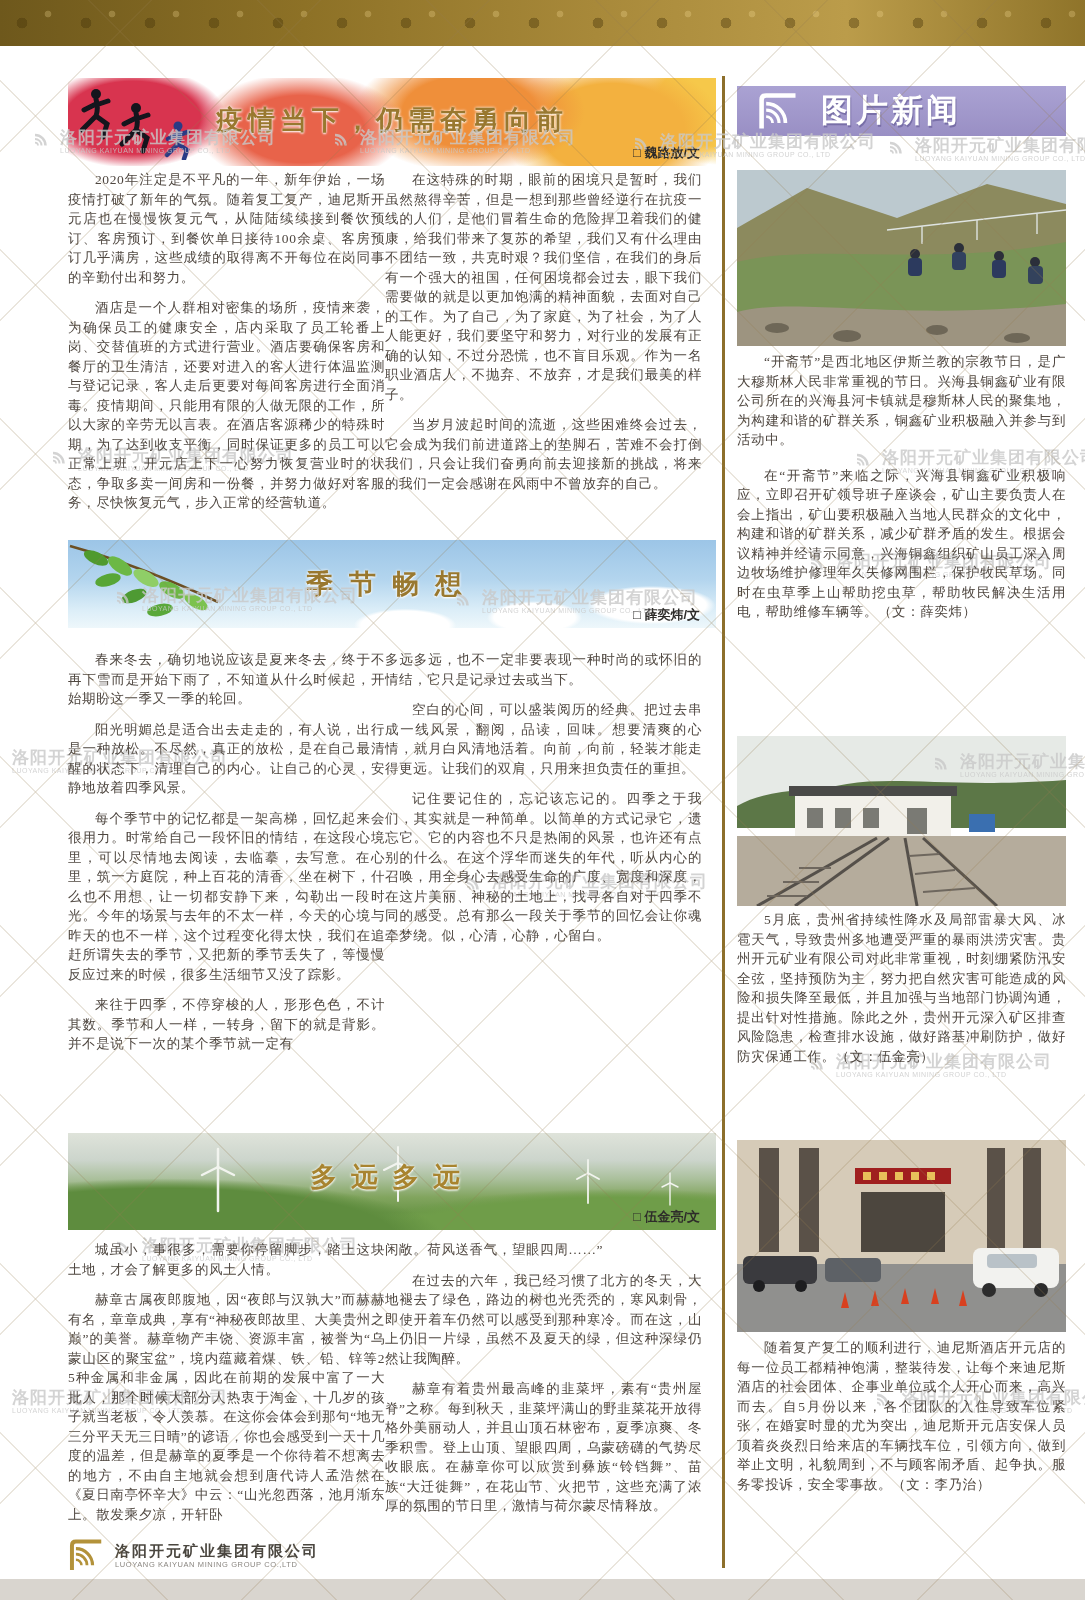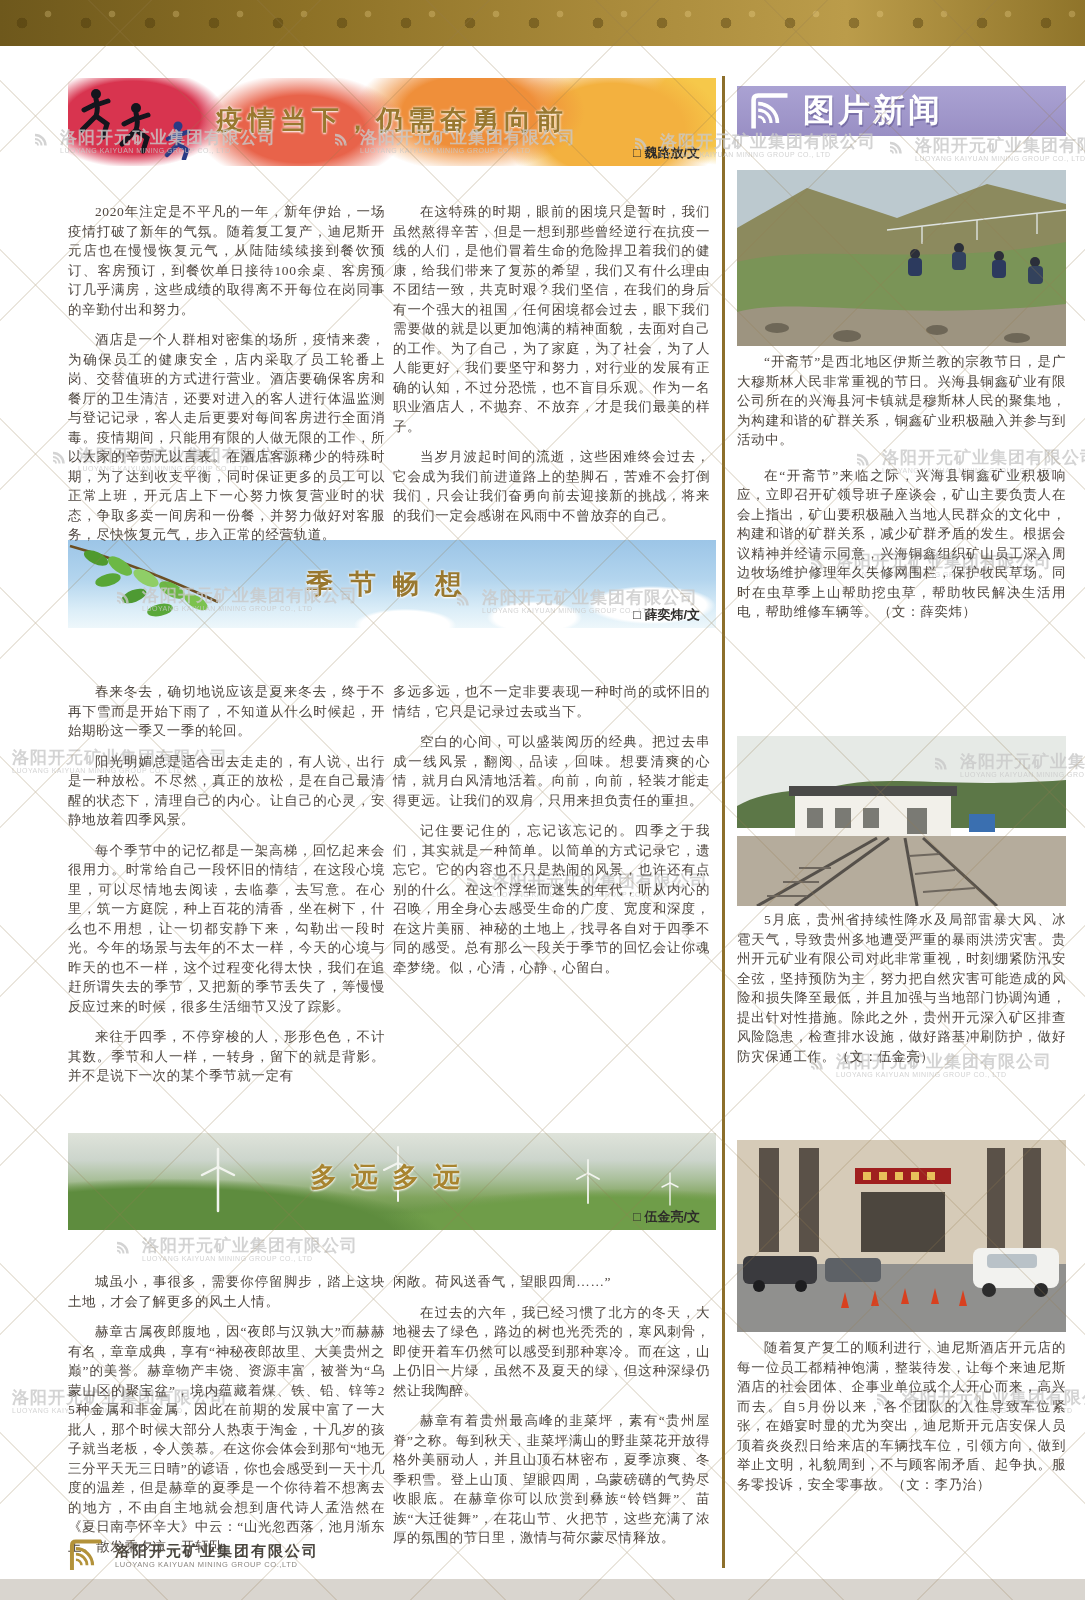--- a/index.html
+++ b/index.html
@@ -46,31 +46,31 @@
       radial-gradient(70px 24px at 72% 88%, #ffffff 0 58%, rgba(255,255,255,0) 68%),
       radial-gradient(100px 30px at 90% 74%, #ffffff 0 55%, rgba(255,255,255,0) 64%),
       radial-gradient(80px 26px at 52% 97%, #ffffff 0 55%, rgba(255,255,255,0) 64%),
       linear-gradient(180deg,#9cc5e7 0%,#b3d5ee 45%,#dceef8 80%,#eef7fb 100%);}
   .hdr2 .art-title{top:26px;letter-spacing:16px;}
   .hdr3{top:1133px;height:97px;background:
       radial-gradient(420px 90px at 15% 108%, #5e8c3e 0 55%, rgba(94,140,62,0) 66%),
       radial-gradient(420px 80px at 85% 112%, #6f9d49 0 55%, rgba(111,157,73,0) 66%),
       linear-gradient(180deg,#dfe3da 0%,#ccd5cc 28%,#a9bf9a 48%,#82a55f 66%,#6b9648 82%,#7fae55 100%);}
   .hdr3 .art-title{top:26px;letter-spacing:14px;color:#a8842f;}
-  .art-body{position:absolute;left:68px;width:648px;display:flex;gap:8px;z-index:4;margin-top:32px;}
+  .art-body{position:absolute;left:68px;width:648px;display:flex;gap:0;z-index:4;}
   .col{width:317px;}
   .col p,.caption p{margin:0 0 11px 0;font-size:13.5px;line-height:19.5px;color:#4f4740;
     text-align:justify;text-indent:2em;letter-spacing:.6px;word-break:break-all;}
   p.cont{text-indent:0;}
   .body1{top:170px;} .body2{top:650px;} .body3{top:1240px;}
 
   
   .pn-header{position:absolute;left:737px;top:86px;width:329px;height:50px;z-index:2;
-    background:linear-gradient(180deg,#aaa2d3,#998fc4);display:flex;align-items:center;gap:10px;
-    padding-left:12px;box-sizing:border-box;}
+    background:linear-gradient(180deg,#aaa2d3,#998fc4);display:flex;align-items:center;gap:20px;
+    padding-left:20px;box-sizing:border-box;}
   .pn-title{color:#ffffff;font-size:32px;font-weight:bold;letter-spacing:3px;
     font-family:"Liberation Sans",sans-serif;text-shadow:1px 2px 0 rgba(90,80,140,.55);}
   .photo{position:absolute;left:737px;width:329px;z-index:2;display:block;}
   .caption{position:absolute;left:737px;width:329px;z-index:4;}
 
   
   .footer-logo{position:absolute;left:68px;top:1538px;display:flex;align-items:center;gap:9px;z-index:4;}
   .fl-cn{font-size:15px;font-weight:bold;color:#4a463f;letter-spacing:2px;
     font-family:"Liberation Sans",sans-serif;line-height:18px;}
   .fl-en{font-size:7.5px;color:#8a8680;letter-spacing:.6px;font-family:"Liberation Sans",sans-serif;}

